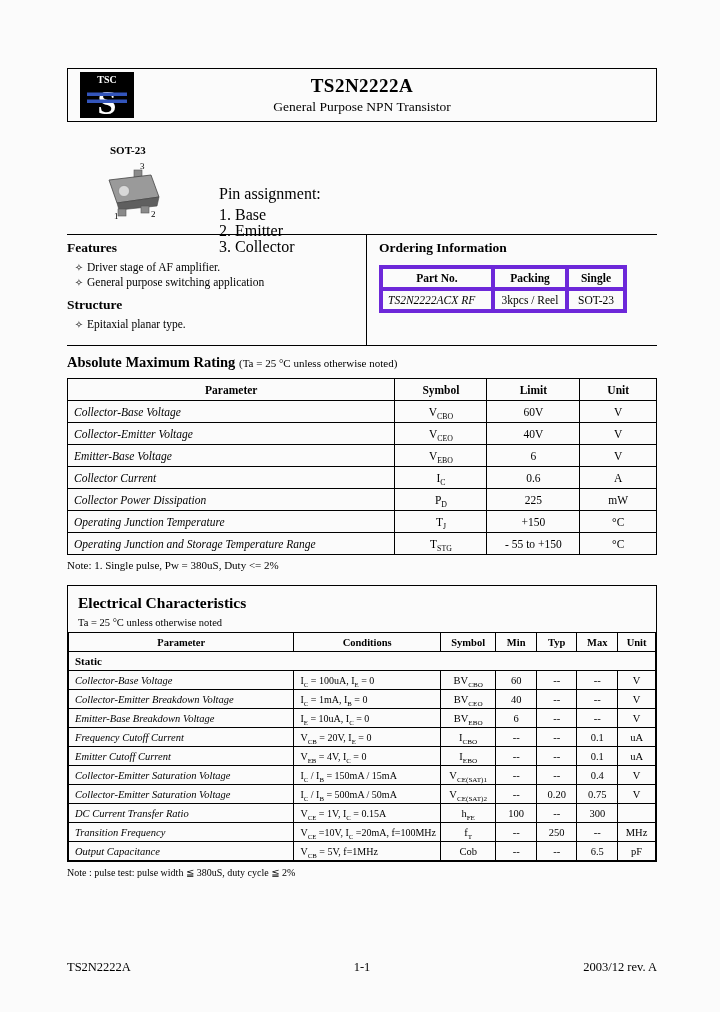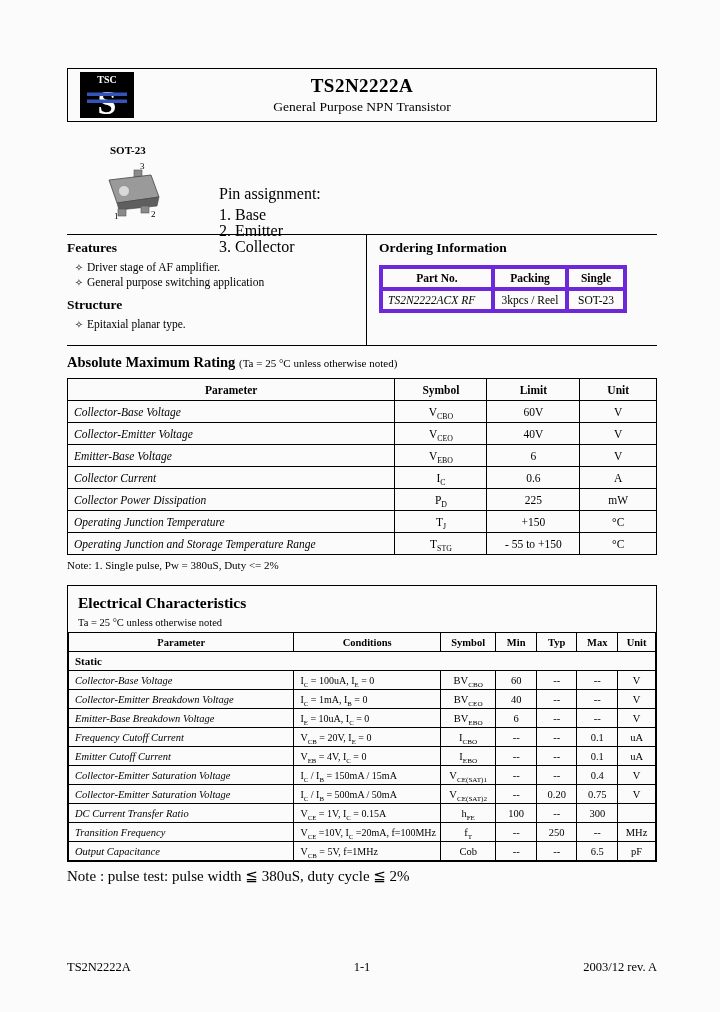--- a/index.html
+++ b/index.html
@@ -57,21 +57,21 @@
   
   .elec-box{border:1px solid #000;margin-top:14px;}
   .elec-title{font-size:15.5px;font-weight:bold;padding:8px 10px 5px;}
   .elec-cond{font-size:10.5px;padding:0 10px 4px;}
   .elec-table{width:100%;border-collapse:collapse;font-size:10.5px;}
   .elec-table th,.elec-table td{border:1px solid #000;height:18px;padding:0 4px;text-align:center;}
   .elec-table th{font-weight:bold;}
   .elec-table tbody td:nth-child(2){text-align:left;padding-left:6px;font-size:10px;white-space:nowrap;}
   .elec-table td.cell-left{padding-left:6px;}
   .static-row td{font-weight:bold;text-align:left;padding-left:6px;font-size:11px;}
-  .elec-note{font-size:15px;margin-top:5px;}
+  .elec-note{font-size:10px;margin-top:5px;}
 
   
   .footer{position:absolute;left:67px;top:960px;width:590px;font-size:12.5px;height:18px;}
   .f-left{position:absolute;left:0;top:0;}
   .f-center{position:absolute;left:0;right:0;top:0;text-align:center;}
   .f-right{position:absolute;right:0;top:0;}
 </style>
 </head>
 <body>
 

